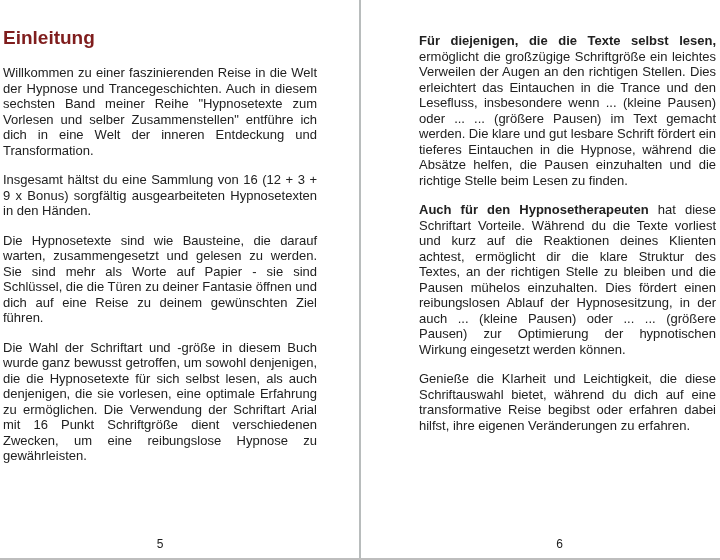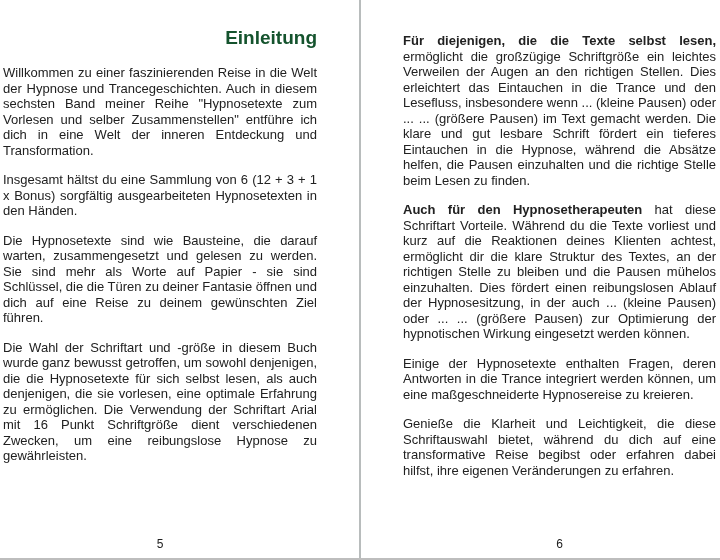--- a/index.html
+++ b/index.html
@@ -19,28 +19,28 @@
     display: flex;
   }
   .page {
     position: relative;
     width: 360px;
     height: 560px;
     box-sizing: border-box;
     overflow: hidden;
   }
   .page-left  { padding: 26px 43px 0 3px; }
-  .page-right { padding: 33px 4px 0 43px; }
+  .page-right { padding: 33px 4px 0 59px; }
   .page-title {
     font-size: 19px;
     line-height: 24px;
     font-weight: bold;
-    text-align: right;
+    text-align: left;
     margin: 0 0 15px 0;
-    color: #14532d;
+    color: #7f1d1d;
   }
   .para {
     font-size: 13px;
     line-height: 15.5px;
     text-align: justify;
     margin: 0 0 14px 0;
   }
   .para strong { font-weight: bold; }
   .page-number {
     position: absolute;
@@ -71,31 +71,30 @@
 </style>
 </head>
 <body>
 
 <div class="spread">
 
   <div class="page page-left">
     <h1 class="page-title">Einleitung</h1>
 
     <p class="para"><span>Willkommen zu einer faszinierenden Reise in die Welt der Hypnose und Trancegeschichten. Auch in diesem sechsten Band meiner Reihe "Hypnosetexte zum Vorlesen und selber Zusammenstellen" entführe ich dich in eine Welt der inneren Entdeckung und Transformation.</span></p>
-    <p class="para"><span>Insgesamt hältst du eine Sammlung von 6 (12 + 3 + 1 x Bonus) sorgfältig ausgearbeiteten Hypnosetexten in den Händen.</span></p>
+    <p class="para"><span>Insgesamt hältst du eine Sammlung von 16 (12 + 3 + 9 x Bonus) sorgfältig ausgearbeiteten Hypnosetexten in den Händen.</span></p>
     <p class="para"><span>Die Hypnosetexte sind wie Bausteine, die darauf warten, zusammengesetzt und gelesen zu werden. Sie sind mehr als Worte auf Papier - sie sind Schlüssel, die die Türen zu deiner Fantasie öffnen und dich auf eine Reise zu deinem gewünschten Ziel führen.</span></p>
     <p class="para"><span>Die Wahl der Schriftart und -größe in diesem Buch wurde ganz bewusst getroffen, um sowohl denjenigen, die die Hypnosetexte für sich selbst lesen, als auch denjenigen, die sie vorlesen, eine optimale Erfahrung zu ermöglichen. Die Verwendung der Schriftart Arial mit 16 Punkt Schriftgröße dient verschiedenen Zwecken, um eine reibungslose Hypnose zu gewährleisten.</span></p>
 
     <div class="page-number">5</div>
   </div>
 
   <div class="page page-right">
     <p class="para"><strong>Für diejenigen, die die Texte selbst lesen,</strong><span> ermöglicht die großzügige Schriftgröße ein leichtes Verweilen der Augen an den richtigen Stellen. Dies erleichtert das Eintauchen in die Trance und den Lesefluss, insbesondere wenn ... (kleine Pausen) oder ... ... (größere Pausen) im Text gemacht werden. Die klare und gut lesbare Schrift fördert ein tieferes Eintauchen in die Hypnose, während die Absätze helfen, die Pausen einzuhalten und die richtige Stelle beim Lesen zu finden.</span></p>
     <p class="para"><strong>Auch für den Hypnosetherapeuten</strong><span> hat diese Schriftart Vorteile. Während du die Texte vorliest und kurz auf die Reaktionen deines Klienten achtest, ermöglicht dir die klare Struktur des Textes, an der richtigen Stelle zu bleiben und die Pausen mühelos einzuhalten. Dies fördert einen reibungslosen Ablauf der Hypnosesitzung, in der auch ... (kleine Pausen) oder ... ... (größere Pausen) zur Optimierung der hypnotischen Wirkung eingesetzt werden können.</span></p>
-    <p class="para"><span>Einige der Hypnosetexte enthalten Fragen, deren Antworten in die Trance integriert werden können, um eine maßgeschneiderte Hypnosereise zu kreieren.</span></p>
     <p class="para"><span>Genieße die Klarheit und Leichtigkeit, die diese Schriftauswahl bietet, während du dich auf eine transformative Reise begibst oder erfahren dabei hilfst, ihre eigenen Veränderungen zu erfahren.</span></p>
 
     <div class="page-number">6</div>
   </div>
 
   <div class="page-divider"></div>
   <div class="bottom-edge"></div>
 </div>
 
 </body></html>

